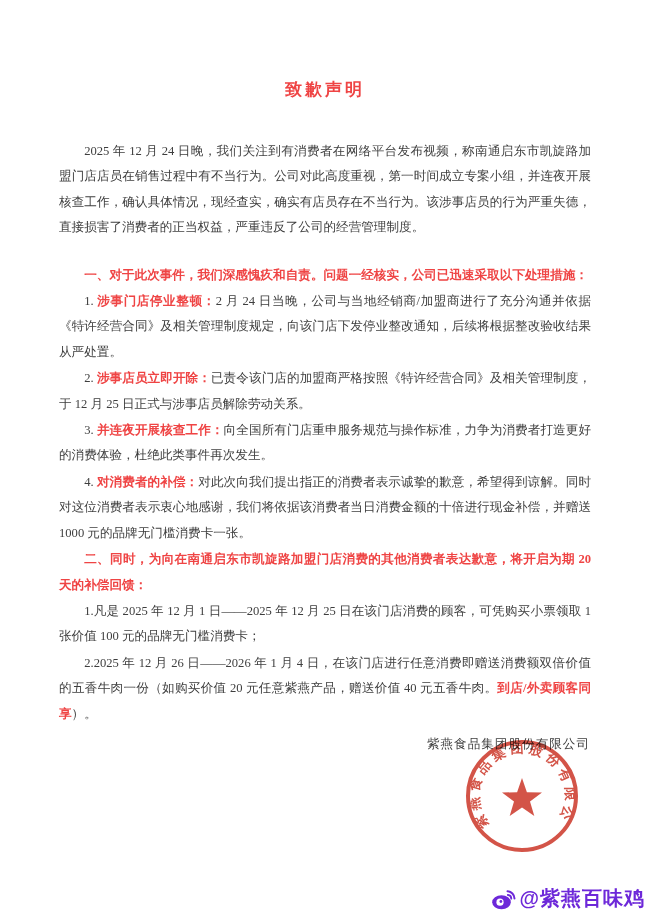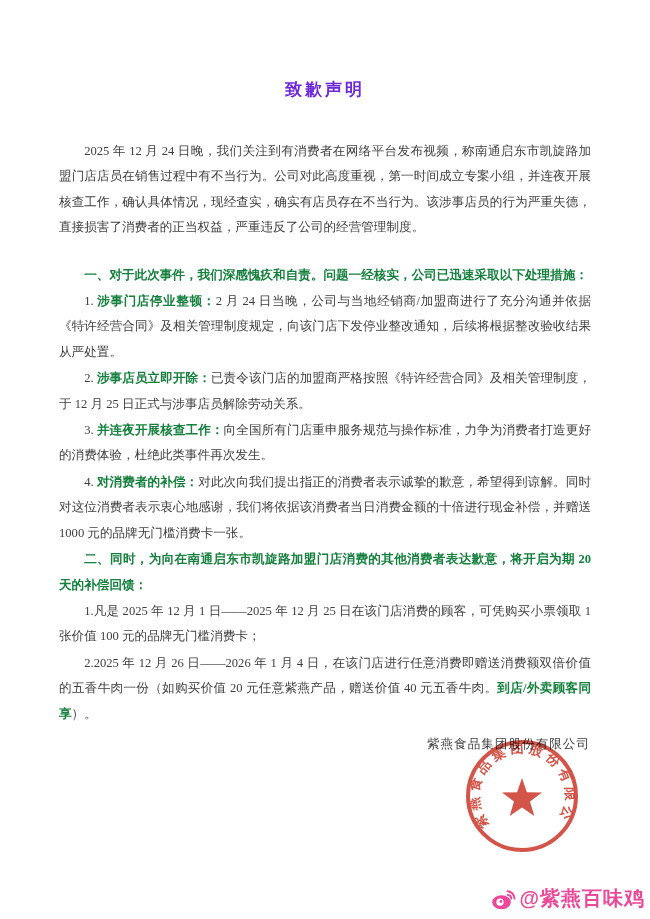--- a/index.html
+++ b/index.html
@@ -14,32 +14,32 @@
     color: #3e3e3e;
     padding: 78px 47px 0 47px;
     overflow: hidden;
   }
   .doc-title {
     margin: 0 0 38px 0;
     text-align: center;
     font-size: 17px;
     font-weight: bold;
     letter-spacing: 3px;
-    color: #6d28d9;
+    color: #ef4444;
   }
   .para {
     margin: 1px 12px;
     font-size: 12.6px;
     line-height: 25.4px;
     text-align: justify;
     text-indent: 2em;
     word-break: break-all;
   }
   .section-gap { margin-top: 22px; }
-  .bold, .para b { font-weight: bold; color: #15803d; }
+  .bold, .para b { font-weight: bold; color: #ef4444; }
   .signature-block {
     margin-top: 4px;
     text-align: right;
     padding-right: 13px;
     font-size: 12.6px;
     line-height: 26px;
   }
   .signature-block div { letter-spacing: 1px; }
   .seal {
     position: absolute;
@@ -55,21 +55,21 @@
     font-family: "Liberation Serif", "DejaVu Serif", serif;
     font-weight: bold;
   }
   .watermark {
     position: absolute;
     right: 5px;
     bottom: 7px;
     display: flex;
     align-items: center;
     gap: 1px;
-    color: #ec4899;
+    color: #6d28d9;
     font-family: "Liberation Sans", sans-serif;
     font-size: 20px;
     font-weight: bold;
     letter-spacing: 1px;
     margin-top: 48px;
   }
   .watermark svg { display: block; }
 </style>
 </head>
 <body>

